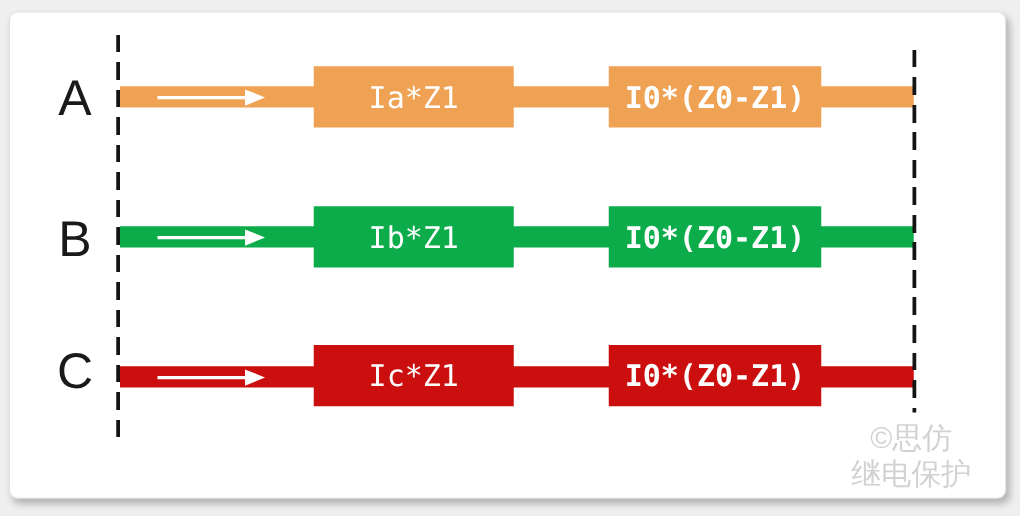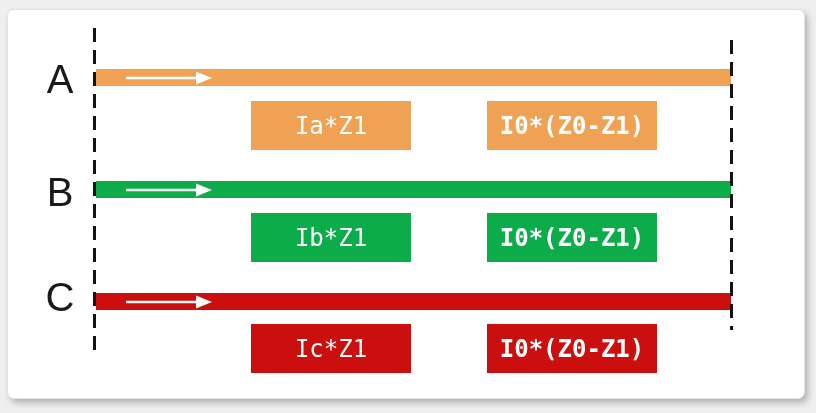--- a/index.html
+++ b/index.html
@@ -41,21 +41,20 @@
   .arrow{position:absolute;left:117px;z-index:4;}
   .row-a .arrow{top:60px;}
   .row-b .arrow{top:172px;}
   .row-c .arrow{top:284px;}
   .block{
     position:absolute;height:49px;background:var(--row-color);
     color:#ffffff;z-index:2;
     font-family:"DejaVu Sans Mono", monospace;font-size:24px;
     display:flex;align-items:center;justify-content:center;
     white-space:nowrap;
-    margin-top:48px;
   }
   .block1{left:243px;width:160px;}
   .block2{left:479px;width:170px;font-weight:bold;}
   .row-a .block{top:43px;}
   .row-b .block{top:155px;}
   .row-c .block{top:266px;}
   .watermark{
     position:absolute;left:640px;top:326px;width:162px;
     text-align:center;font-size:24px;line-height:29px;
     color:#d2d2d2;z-index:5;
@@ -97,15 +96,19 @@
       <div class="phase-label">C</div>
       <div class="line"></div>
       <svg class="arrow" width="88" height="16" viewBox="0 0 88 16" style="color: rgb(255, 255, 255);">
         <line x1="1" y1="8" x2="72" y2="8" stroke="currentColor" stroke-width="2.6"></line>
         <path d="M71 1.5 L87 8 L71 14.5 Z" fill="currentColor"></path>
       </svg>
       <div class="block block1">Ic*Z1</div>
       <div class="block block2">I0*(Z0-Z1)</div>
     </div>
 
+    <div class="watermark" style="color: rgb(210, 210, 210);">
+      <div>©思仿</div>
+      <div>继电保护</div>
+    </div>
 
   </div>
 </div>
 
 </body></html>

